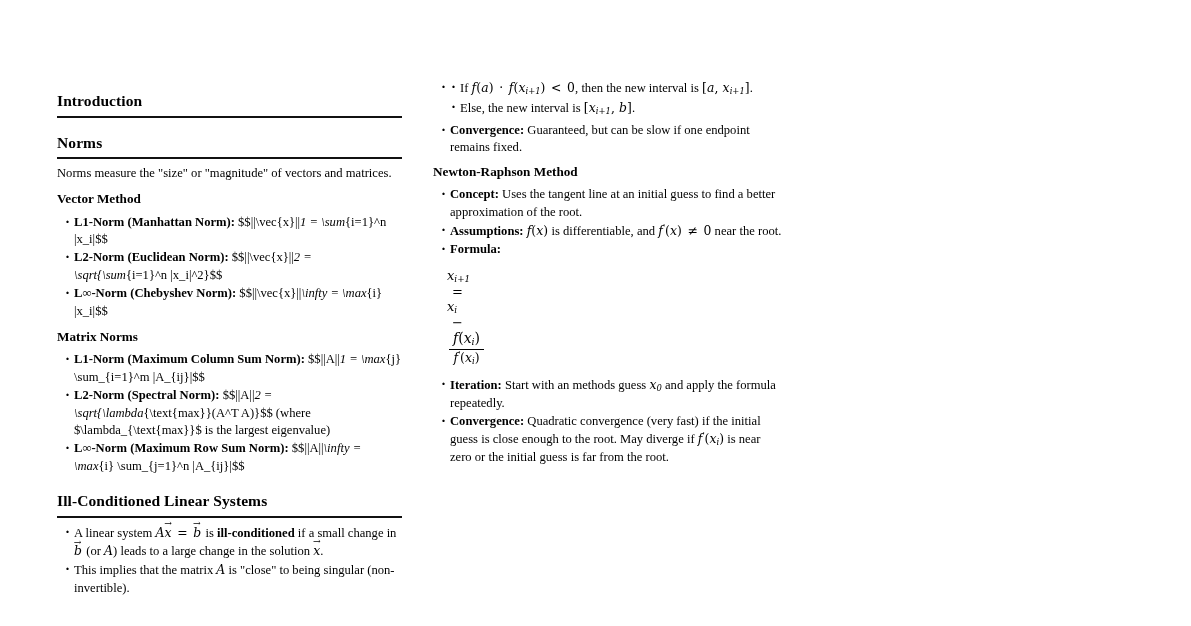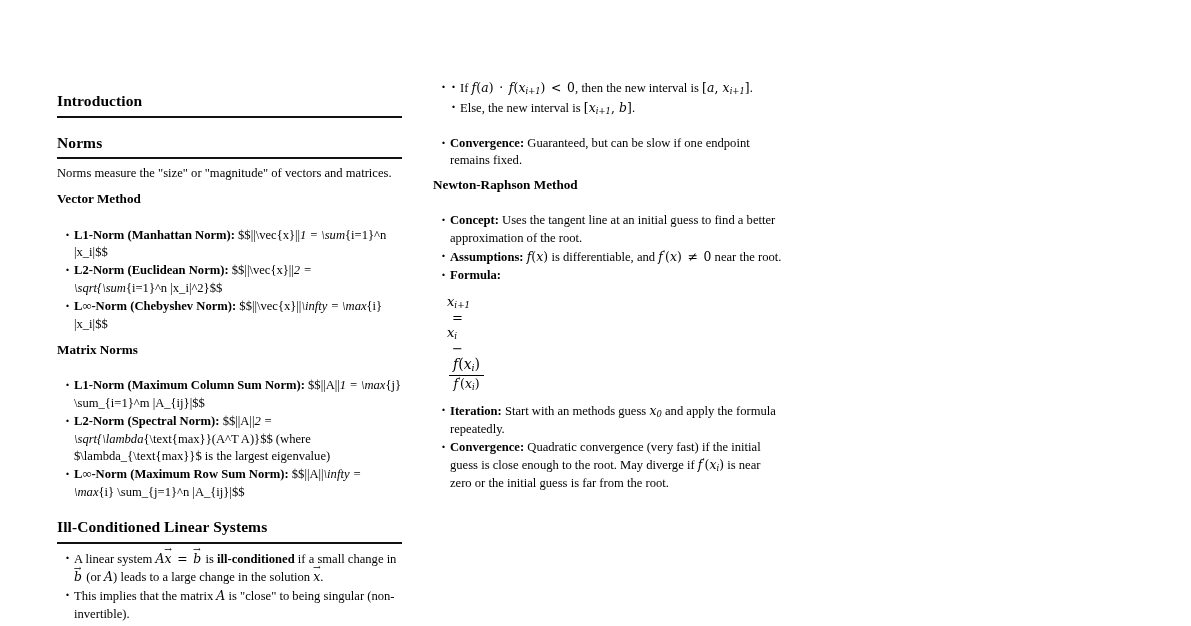--- a/index.html
+++ b/index.html
@@ -28,21 +28,21 @@
     font-size:13.2px;font-weight:bold;line-height:1.25;
     margin:9px 0 2px 0;
   }
   .h3.tight{margin-top:6px;}
 
   p.body{
     font-size:12.6px;line-height:1.35;margin:6px 0 4px 0;
   }
 
   
-  ul{list-style:none;margin:19px 0 0 0;padding:0;}
+  ul{list-style:none;margin:6px 0 0 0;padding:0;}
   ul.lvl1{padding-left:8px;}
   ul.lvl2{padding-left:10px;margin:2px 0 2px 0;}
   li{
     position:relative;
     font-size:12.6px;line-height:1.38;
     padding-left:9px;margin:0 0 1px 0;
   }
   li:before{
     content:"\00B7";
     position:absolute;left:0;top:-1px;
@@ -159,21 +159,21 @@
 
         <ul class="lvl2" style="margin:0;">
           <li>
             <span>If </span><span class="m">f<span class="up">(</span>a<span class="up">)</span> <span class="op">·</span> f<span class="up">(</span>x<sub>i+1</sub><span class="up">)</span> <span class="op">&lt;</span> <span class="up">0</span></span><span>, then the new interval is </span><span class="m"><span class="up">[</span>a<span class="up">,</span> x<sub>i+1</sub><span class="up">]</span></span><span>.</span>
           </li>
           <li>
             <span>Else, the new interval is </span><span class="m"><span class="up">[</span>x<sub>i+1</sub><span class="up">,</span> b<span class="up">]</span></span><span>.</span>
           </li>
         </ul>
       </li>
-      <li style="margin-top:17px;">
+      <li style="margin-top:4px;">
         <b>Convergence:</b><span> Guaranteed, but can be slow if one endpoint remains fixed.</span>
       </li>
     </ul>
 
     <h3 class="h3 tight" style="margin-top:7px;">Newton-Raphson Method</h3>
 
     <ul class="lvl1">
       <li>
         <b>Concept:</b><span> Uses the tangent line at an initial guess to find a better approximation of the root.</span>
       </li>

